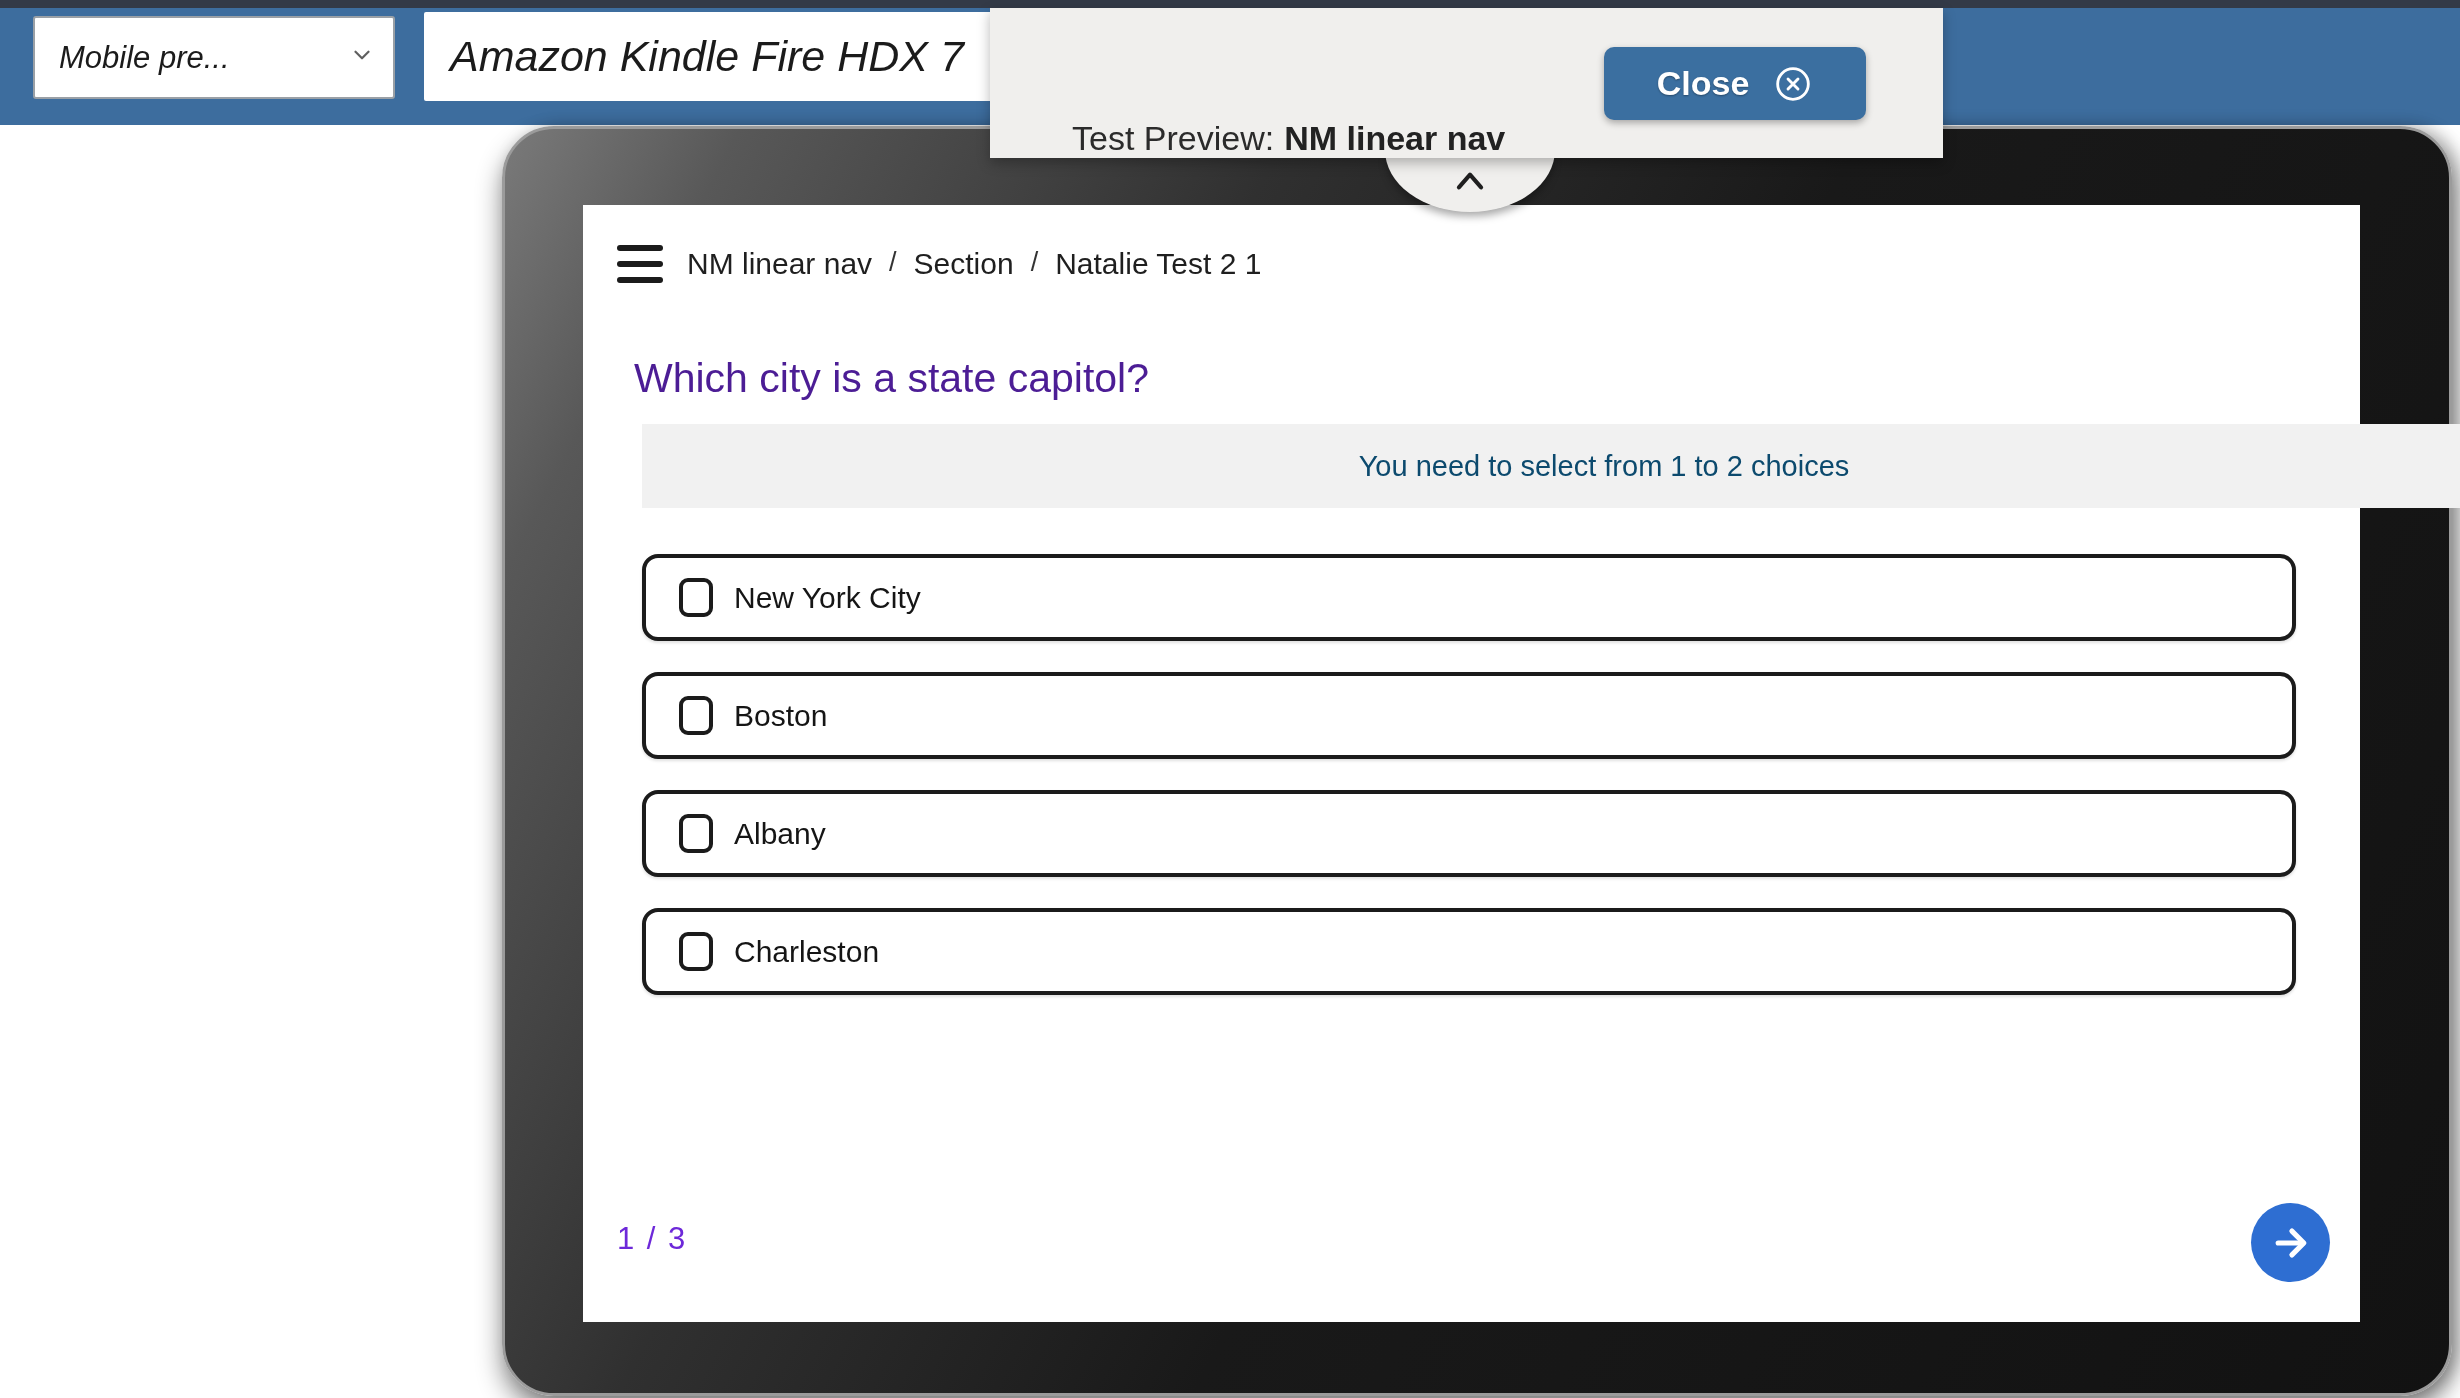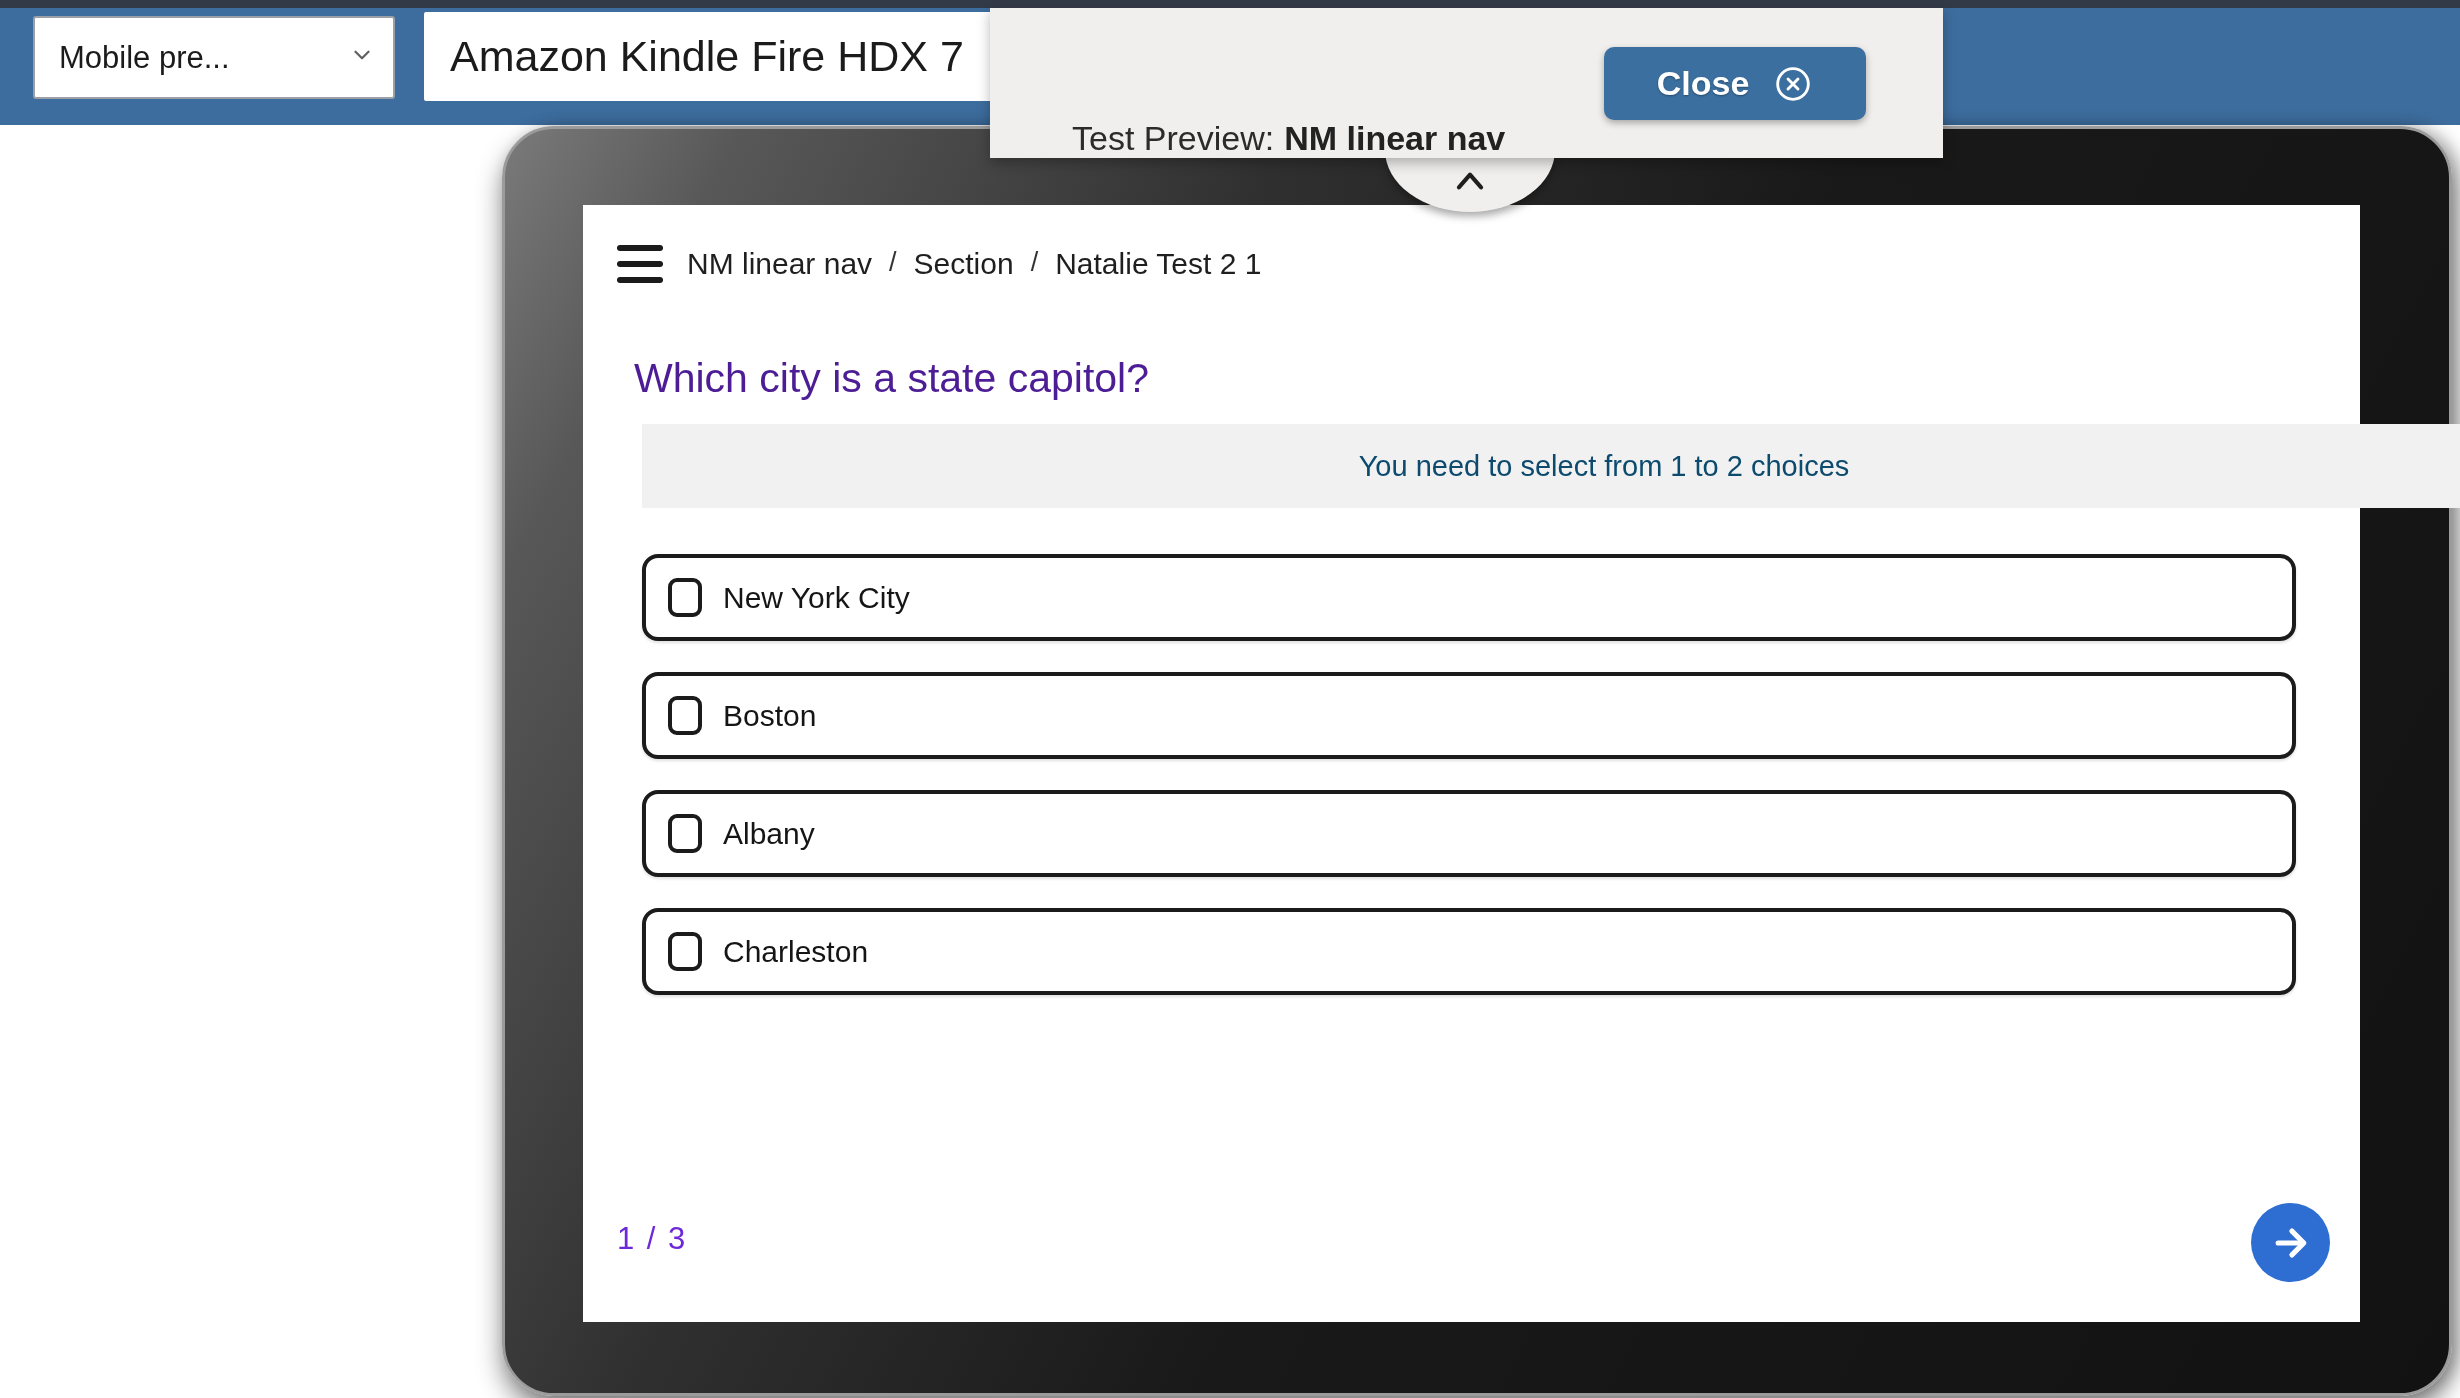--- a/index.html
+++ b/index.html
@@ -6,21 +6,21 @@
   #stage{
     position:relative;width:2460px;height:1398px;overflow:hidden;
     font-family:"Liberation Sans","DejaVu Sans",sans-serif;
     background:#ffffff;
   }
   
   .top-strip{position:absolute;left:0;top:0;width:2460px;height:8px;background:var(--topbar-strip,#333a47);}
   .topbar{position:absolute;left:0;top:8px;width:2460px;height:117px;background:var(--topbar-bg,#3d6d9e);}
   .select-box{
     position:absolute;background:#fff;display:flex;align-items:center;
-    color:#1b1b1b;box-sizing:border-box;
+    color:#1b1b1b;box-sizing:border-box;font-style:italic;
   }
   .select-mode{left:33px;top:8px;width:362px;height:83px;border:2px solid #9aa0a6;border-radius:3px;
     padding:0 18px 0 24px;font-size:31px;justify-content:space-between;}
   .select-device{left:424px;top:4px;width:1075px;height:89px;border-radius:2px;
     padding:0 0 0 26px;font-size:43px;}
   .select-box .chev{flex:0 0 auto;opacity:.85;}
   
   .banner{
     position:absolute;left:990px;top:8px;width:953px;height:150px;z-index:10;
     background:var(--banner-bg,#f0efed);display:flex;align-items:flex-end;
@@ -66,21 +66,21 @@
   .question{position:absolute;left:51px;top:150px;font-size:41px;color:#4c1d95;}
   .hint{
     position:absolute;left:59px;top:219px;width:1924px;height:84px;
     background:var(--hint-bg,#f1f1f1);display:flex;align-items:center;justify-content:center;
     font-size:29px;color:#0c4a6e;box-sizing:border-box;
   }
   .choices{position:absolute;left:59px;top:349px;width:1654px;}
   .choice{
     box-sizing:border-box;height:87px;margin-bottom:31px;background:#fff;
     border:4px solid #1b1b1b;border-radius:16px;
-    display:flex;align-items:center;padding-left:22px;cursor:pointer;
+    display:flex;align-items:center;padding-left:33px;cursor:pointer;
     box-shadow:0 2px 3px rgba(0,0,0,.12);
   }
   .checkbox{
     flex:0 0 auto;width:26px;height:31px;border:4px solid #1b1b1b;border-radius:9px;
     box-sizing:content-box;background:#fff;
   }
   .choice-label{margin-left:21px;font-size:30px;color:#151515;}
   .pagination{position:absolute;left:34px;top:1016px;font-size:31px;color:#6d28d9;letter-spacing:2px;}
   .next-btn{
     position:absolute;left:1668px;top:998px;width:79px;height:79px;border-radius:50%;

